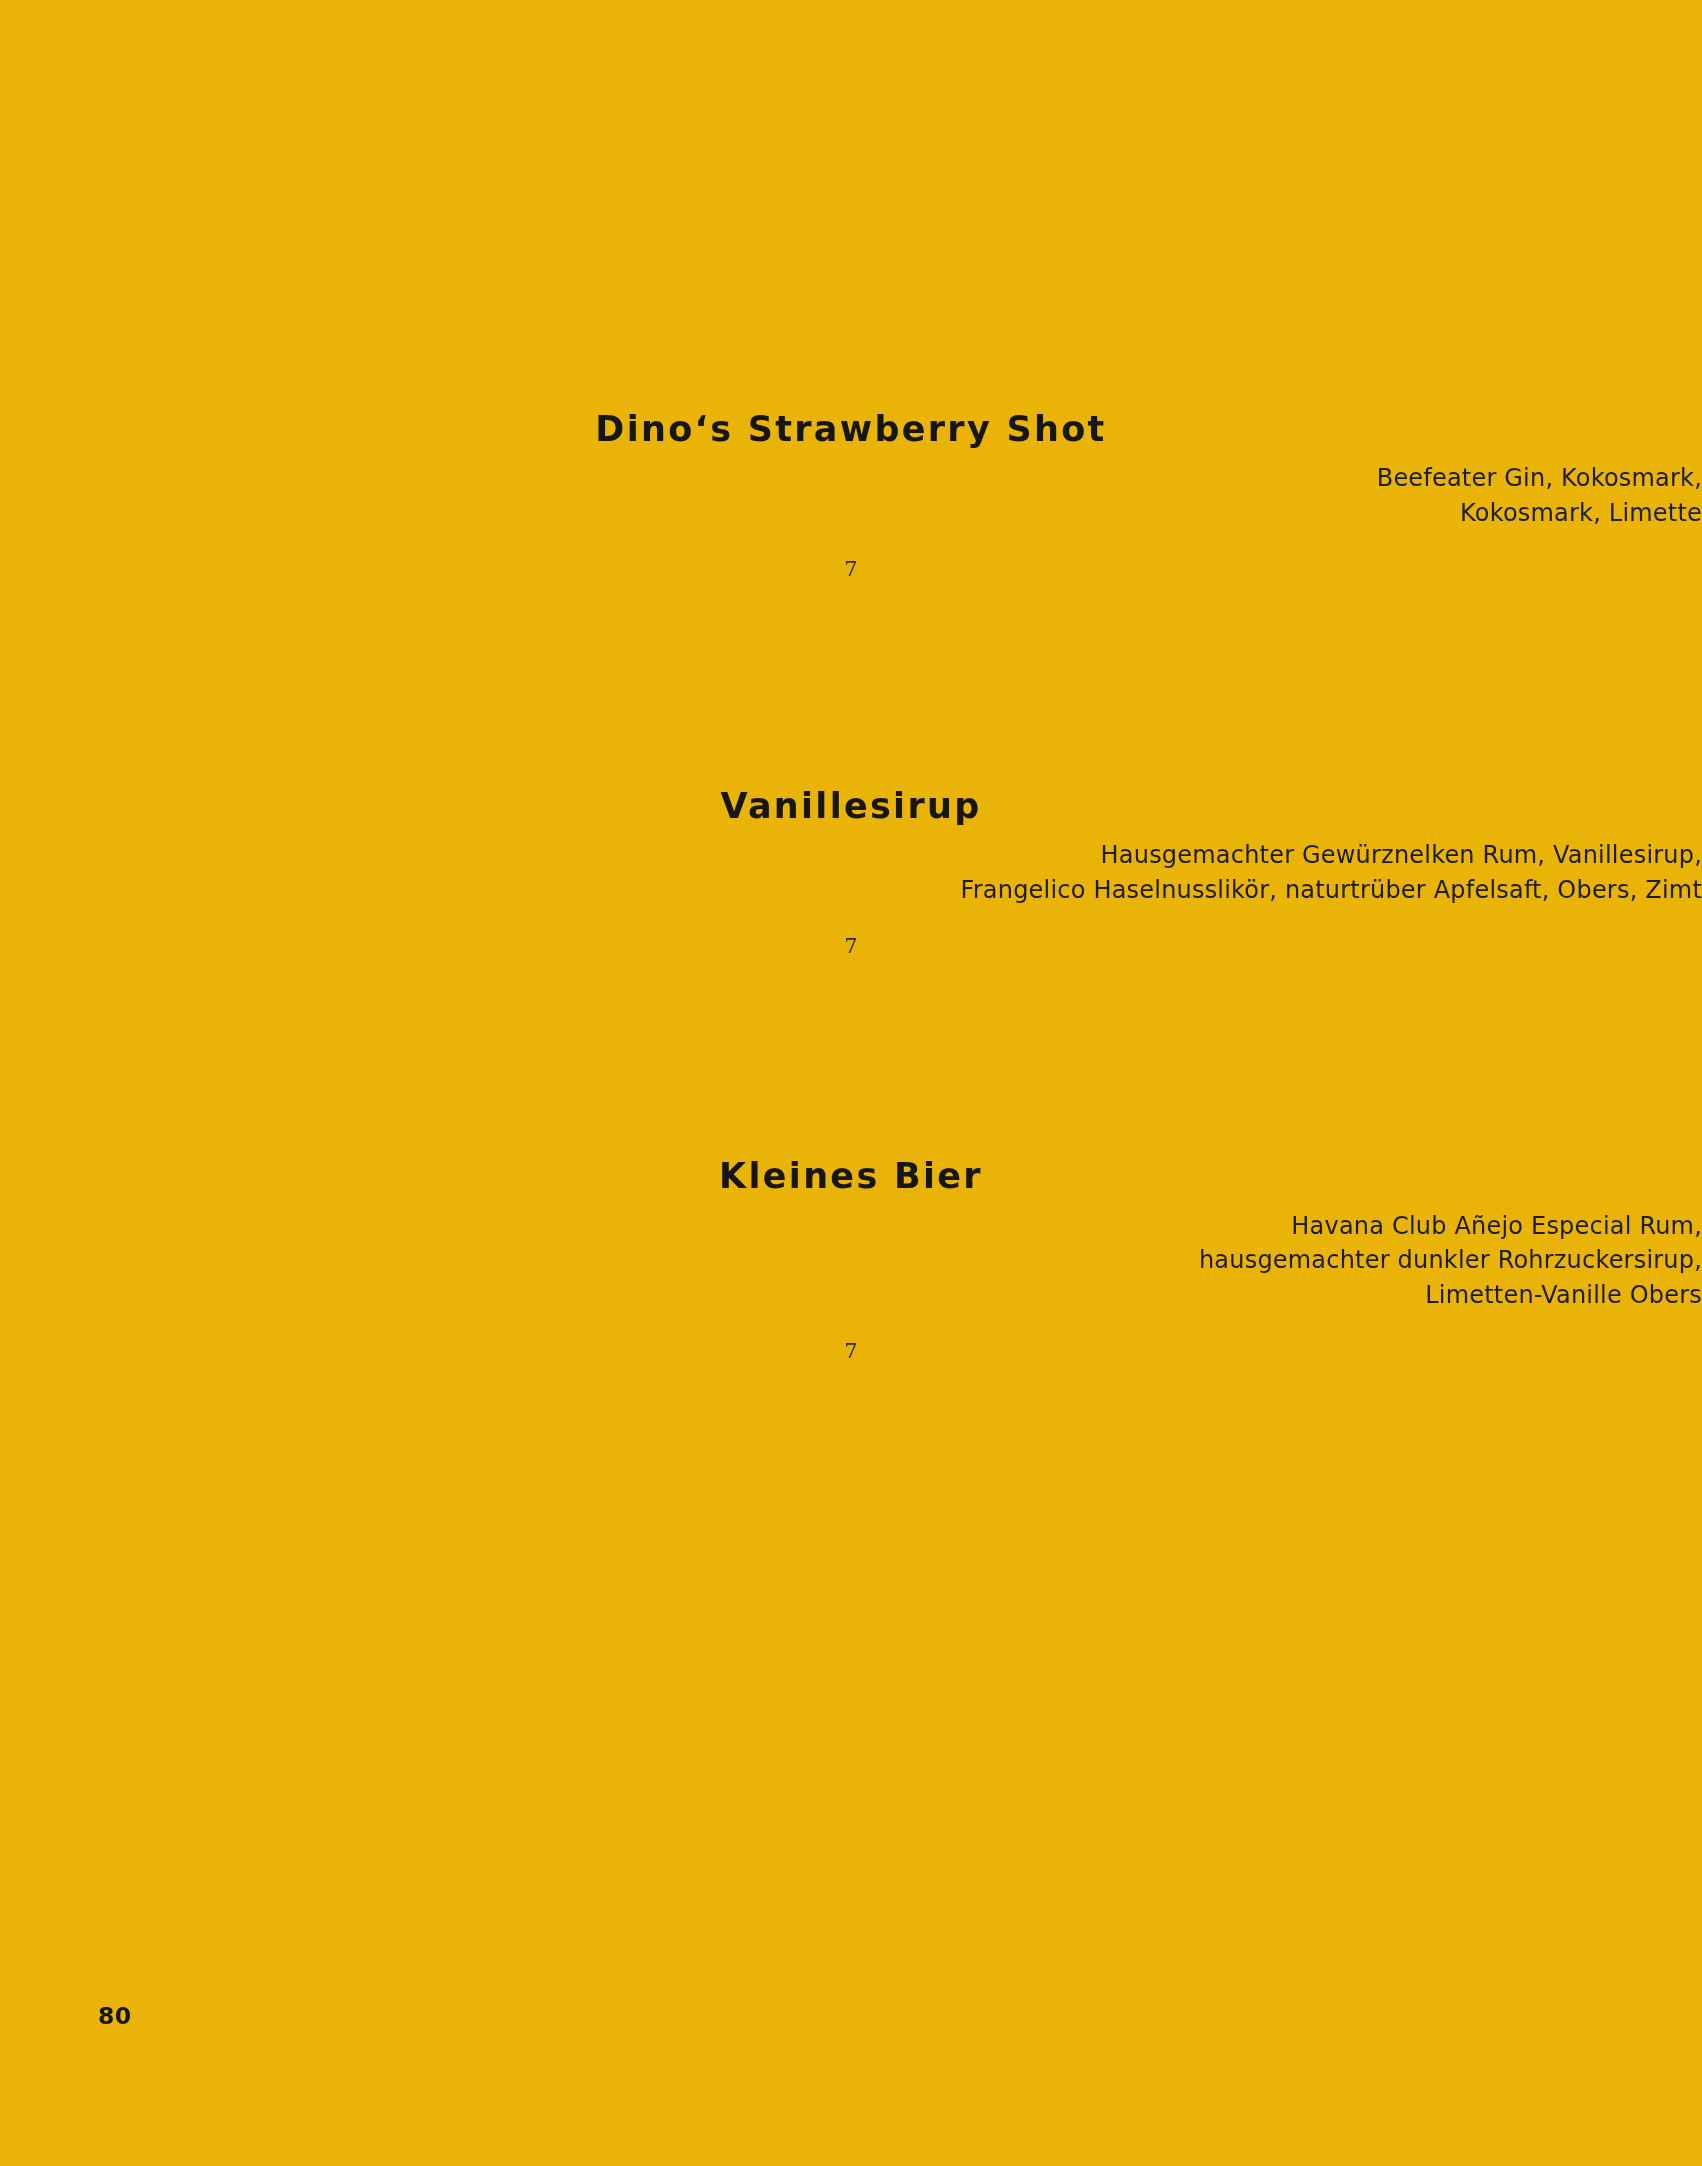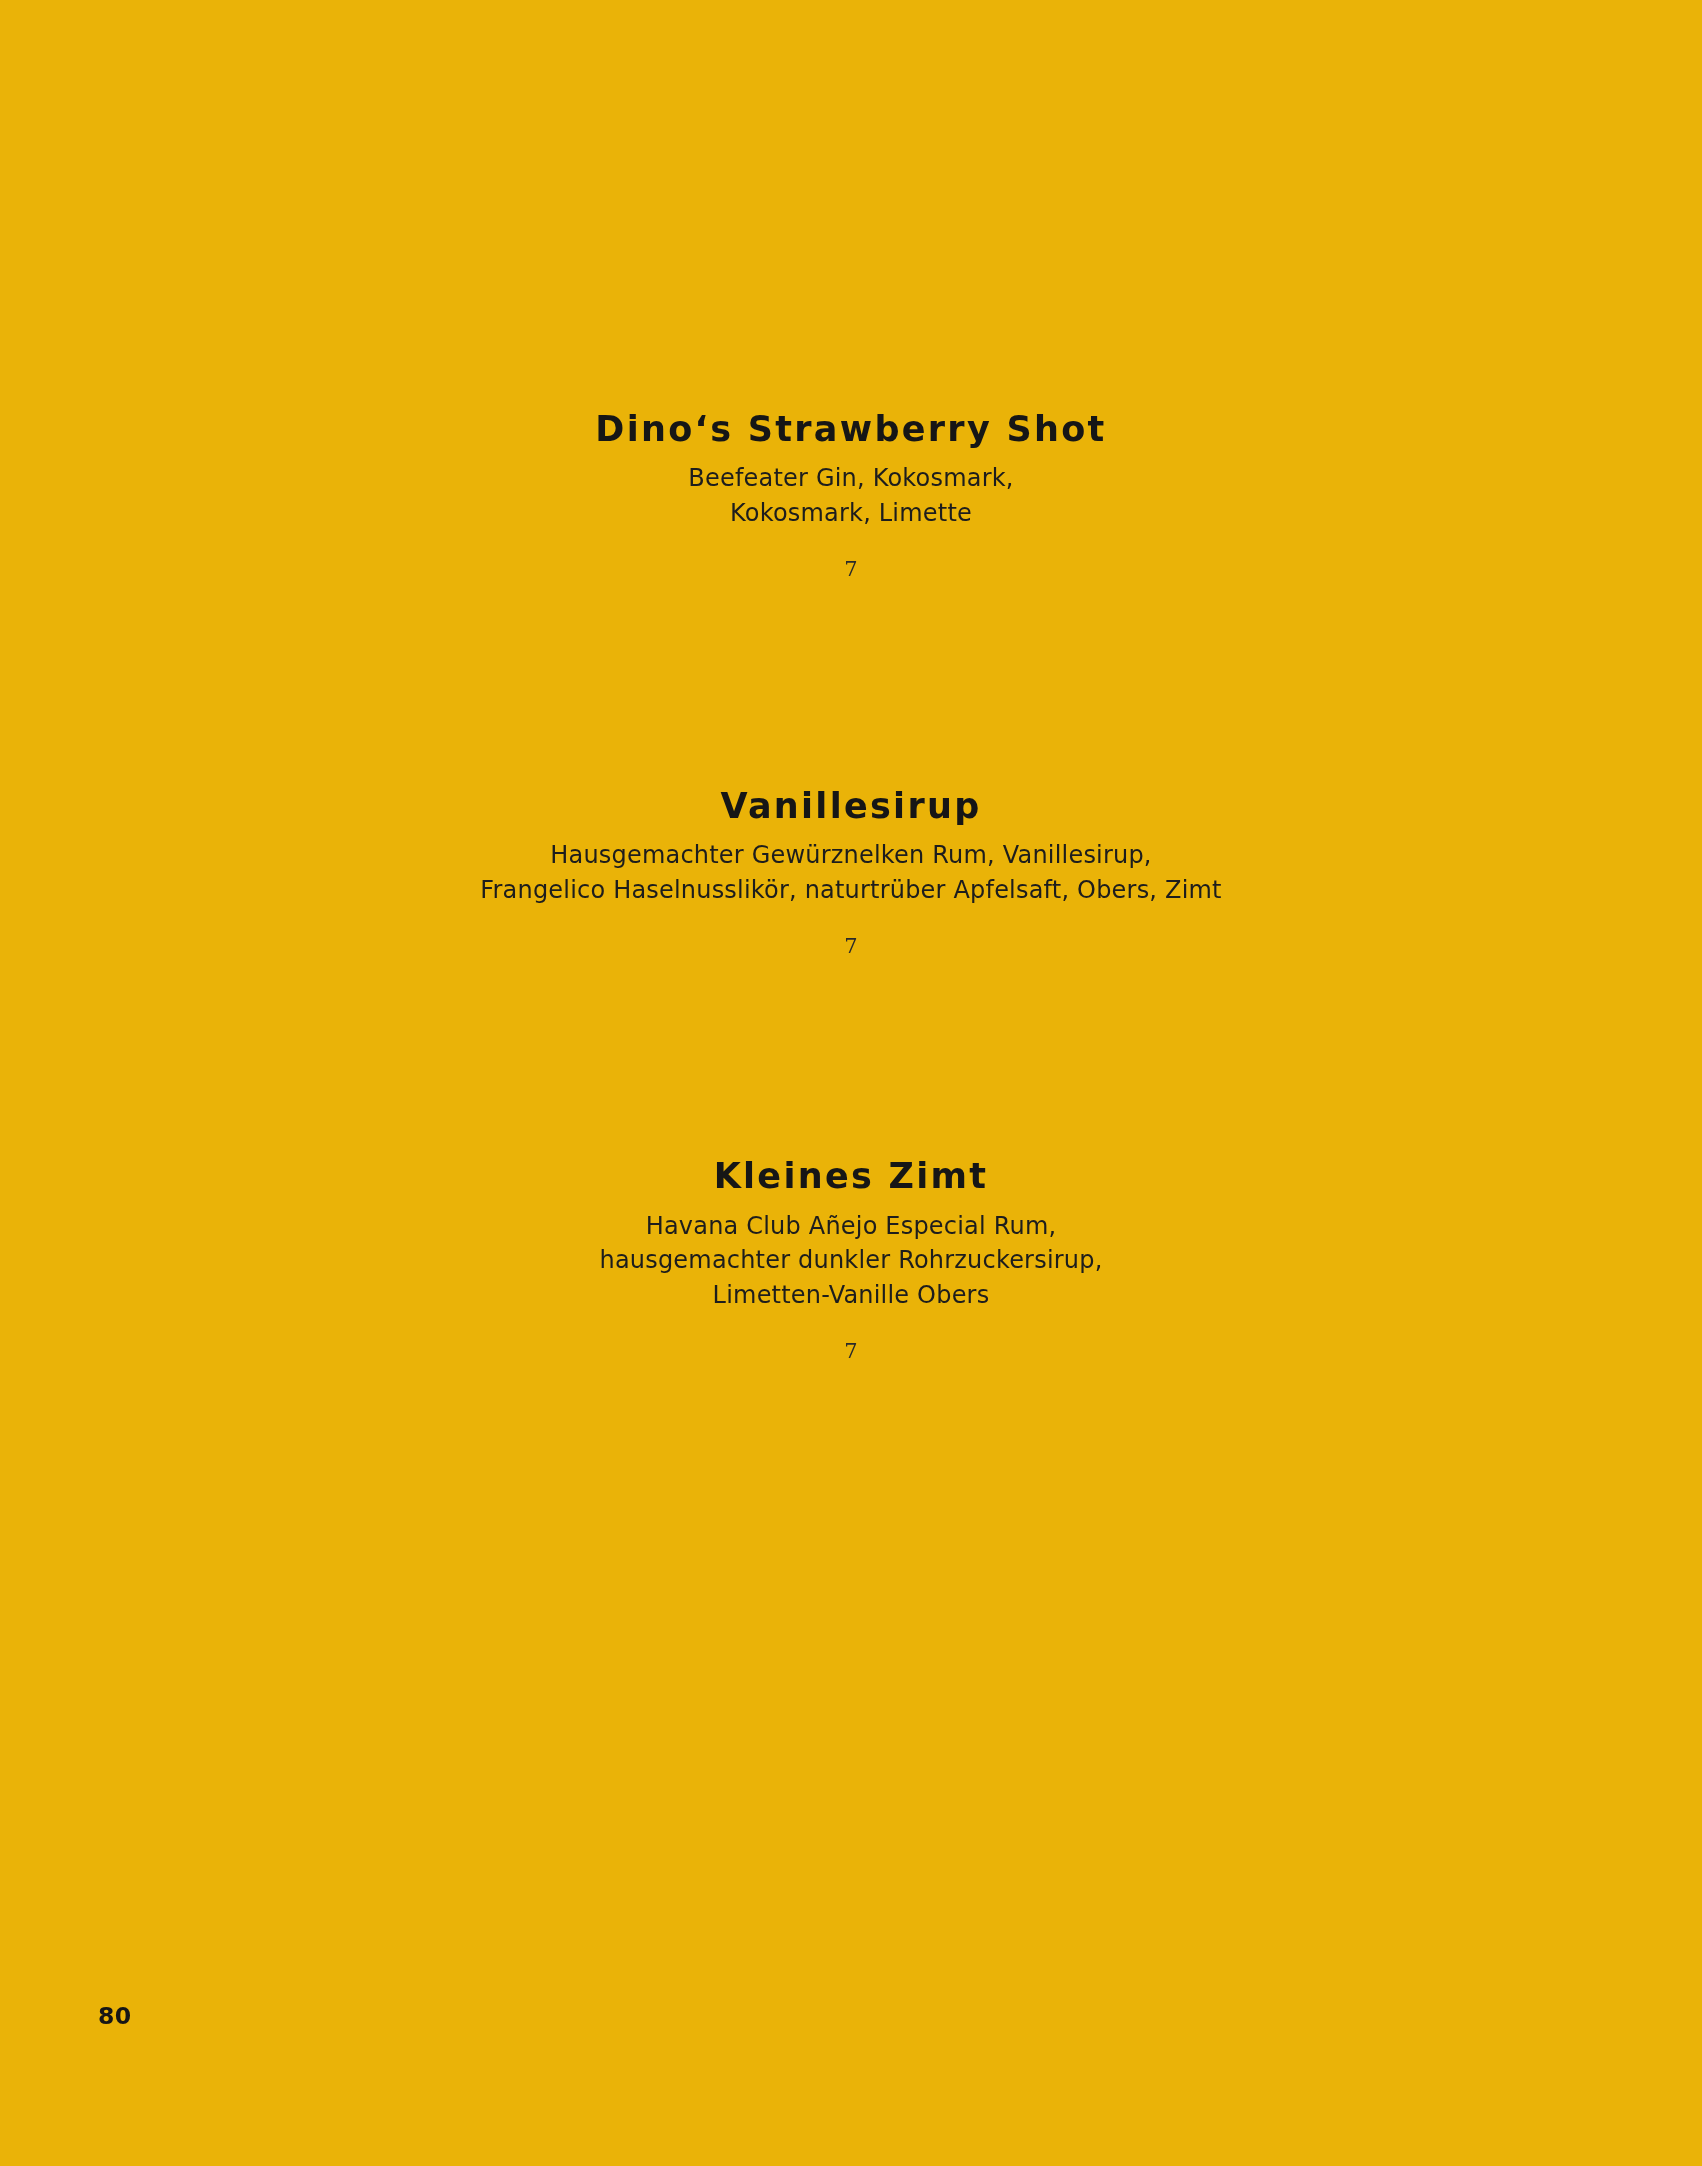--- a/index.html
+++ b/index.html
@@ -48,20 +48,21 @@
   }
 
   .item-desc {
     font-family: "DejaVu Sans", sans-serif;
     font-weight: 400;
     font-size: 24px;
     letter-spacing: 0.2px;
     color: #1d1d1d;
     line-height: 1.45;
     margin: 0;
+    text-align: right;
   }
 
   .item-desc .line {
     display: block;
   }
 
   .item-price {
     font-family: "DejaVu Serif", serif;
     font-size: 21px;
     color: #2a2a2a;
@@ -106,21 +107,21 @@
       <div class="item-desc">
         <span class="line">Hausgemachter Gewürznelken Rum, Vanillesirup,</span>
         <span class="line">Frangelico Haselnusslikör, naturtrüber Apfelsaft, Obers, Zimt</span>
       </div>
       <div class="item-price">7</div>
     </div>
 
     <div class="spacer-2"></div>
 
     <div class="menu-item">
-      <div class="item-name">Kleines Zimt</div>
+      <div class="item-name">Kleines Bier</div>
       <div class="item-desc">
         <span class="line">Havana Club Añejo Especial Rum,</span>
         <span class="line">hausgemachter dunkler Rohrzuckersirup,</span>
         <span class="line">Limetten-Vanille Obers</span>
       </div>
       <div class="item-price">7</div>
     </div>
 
   </div>
 

